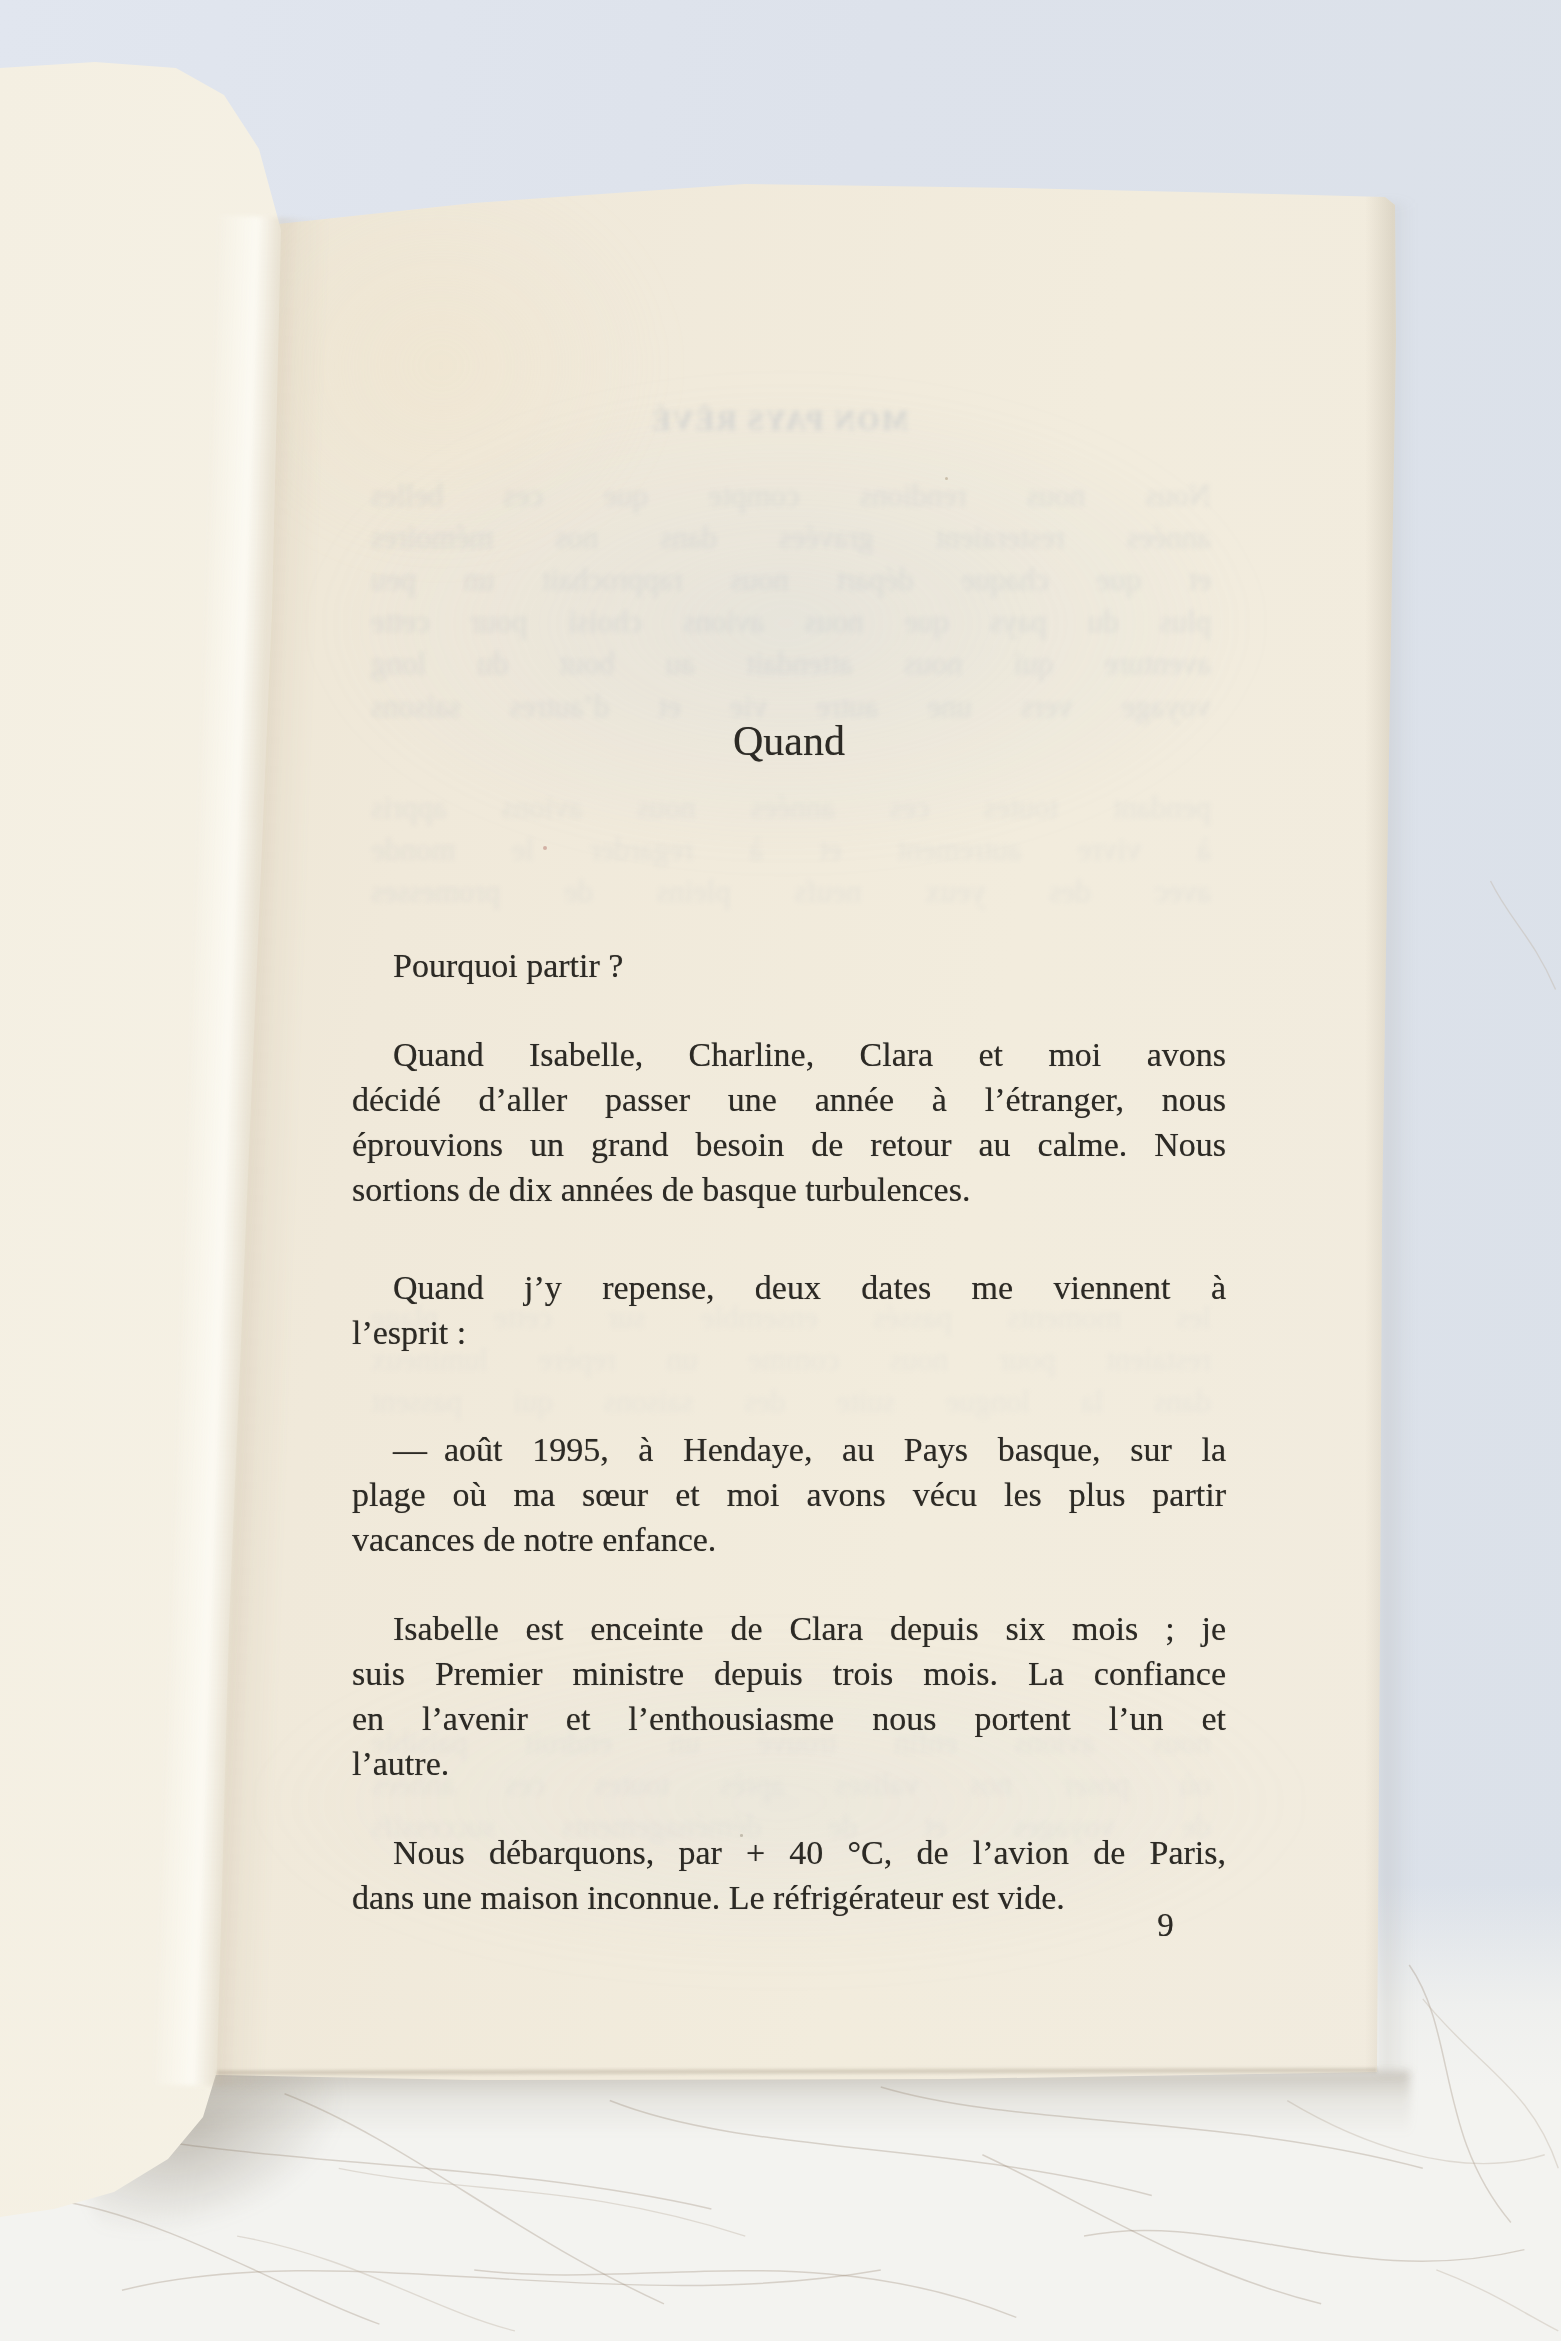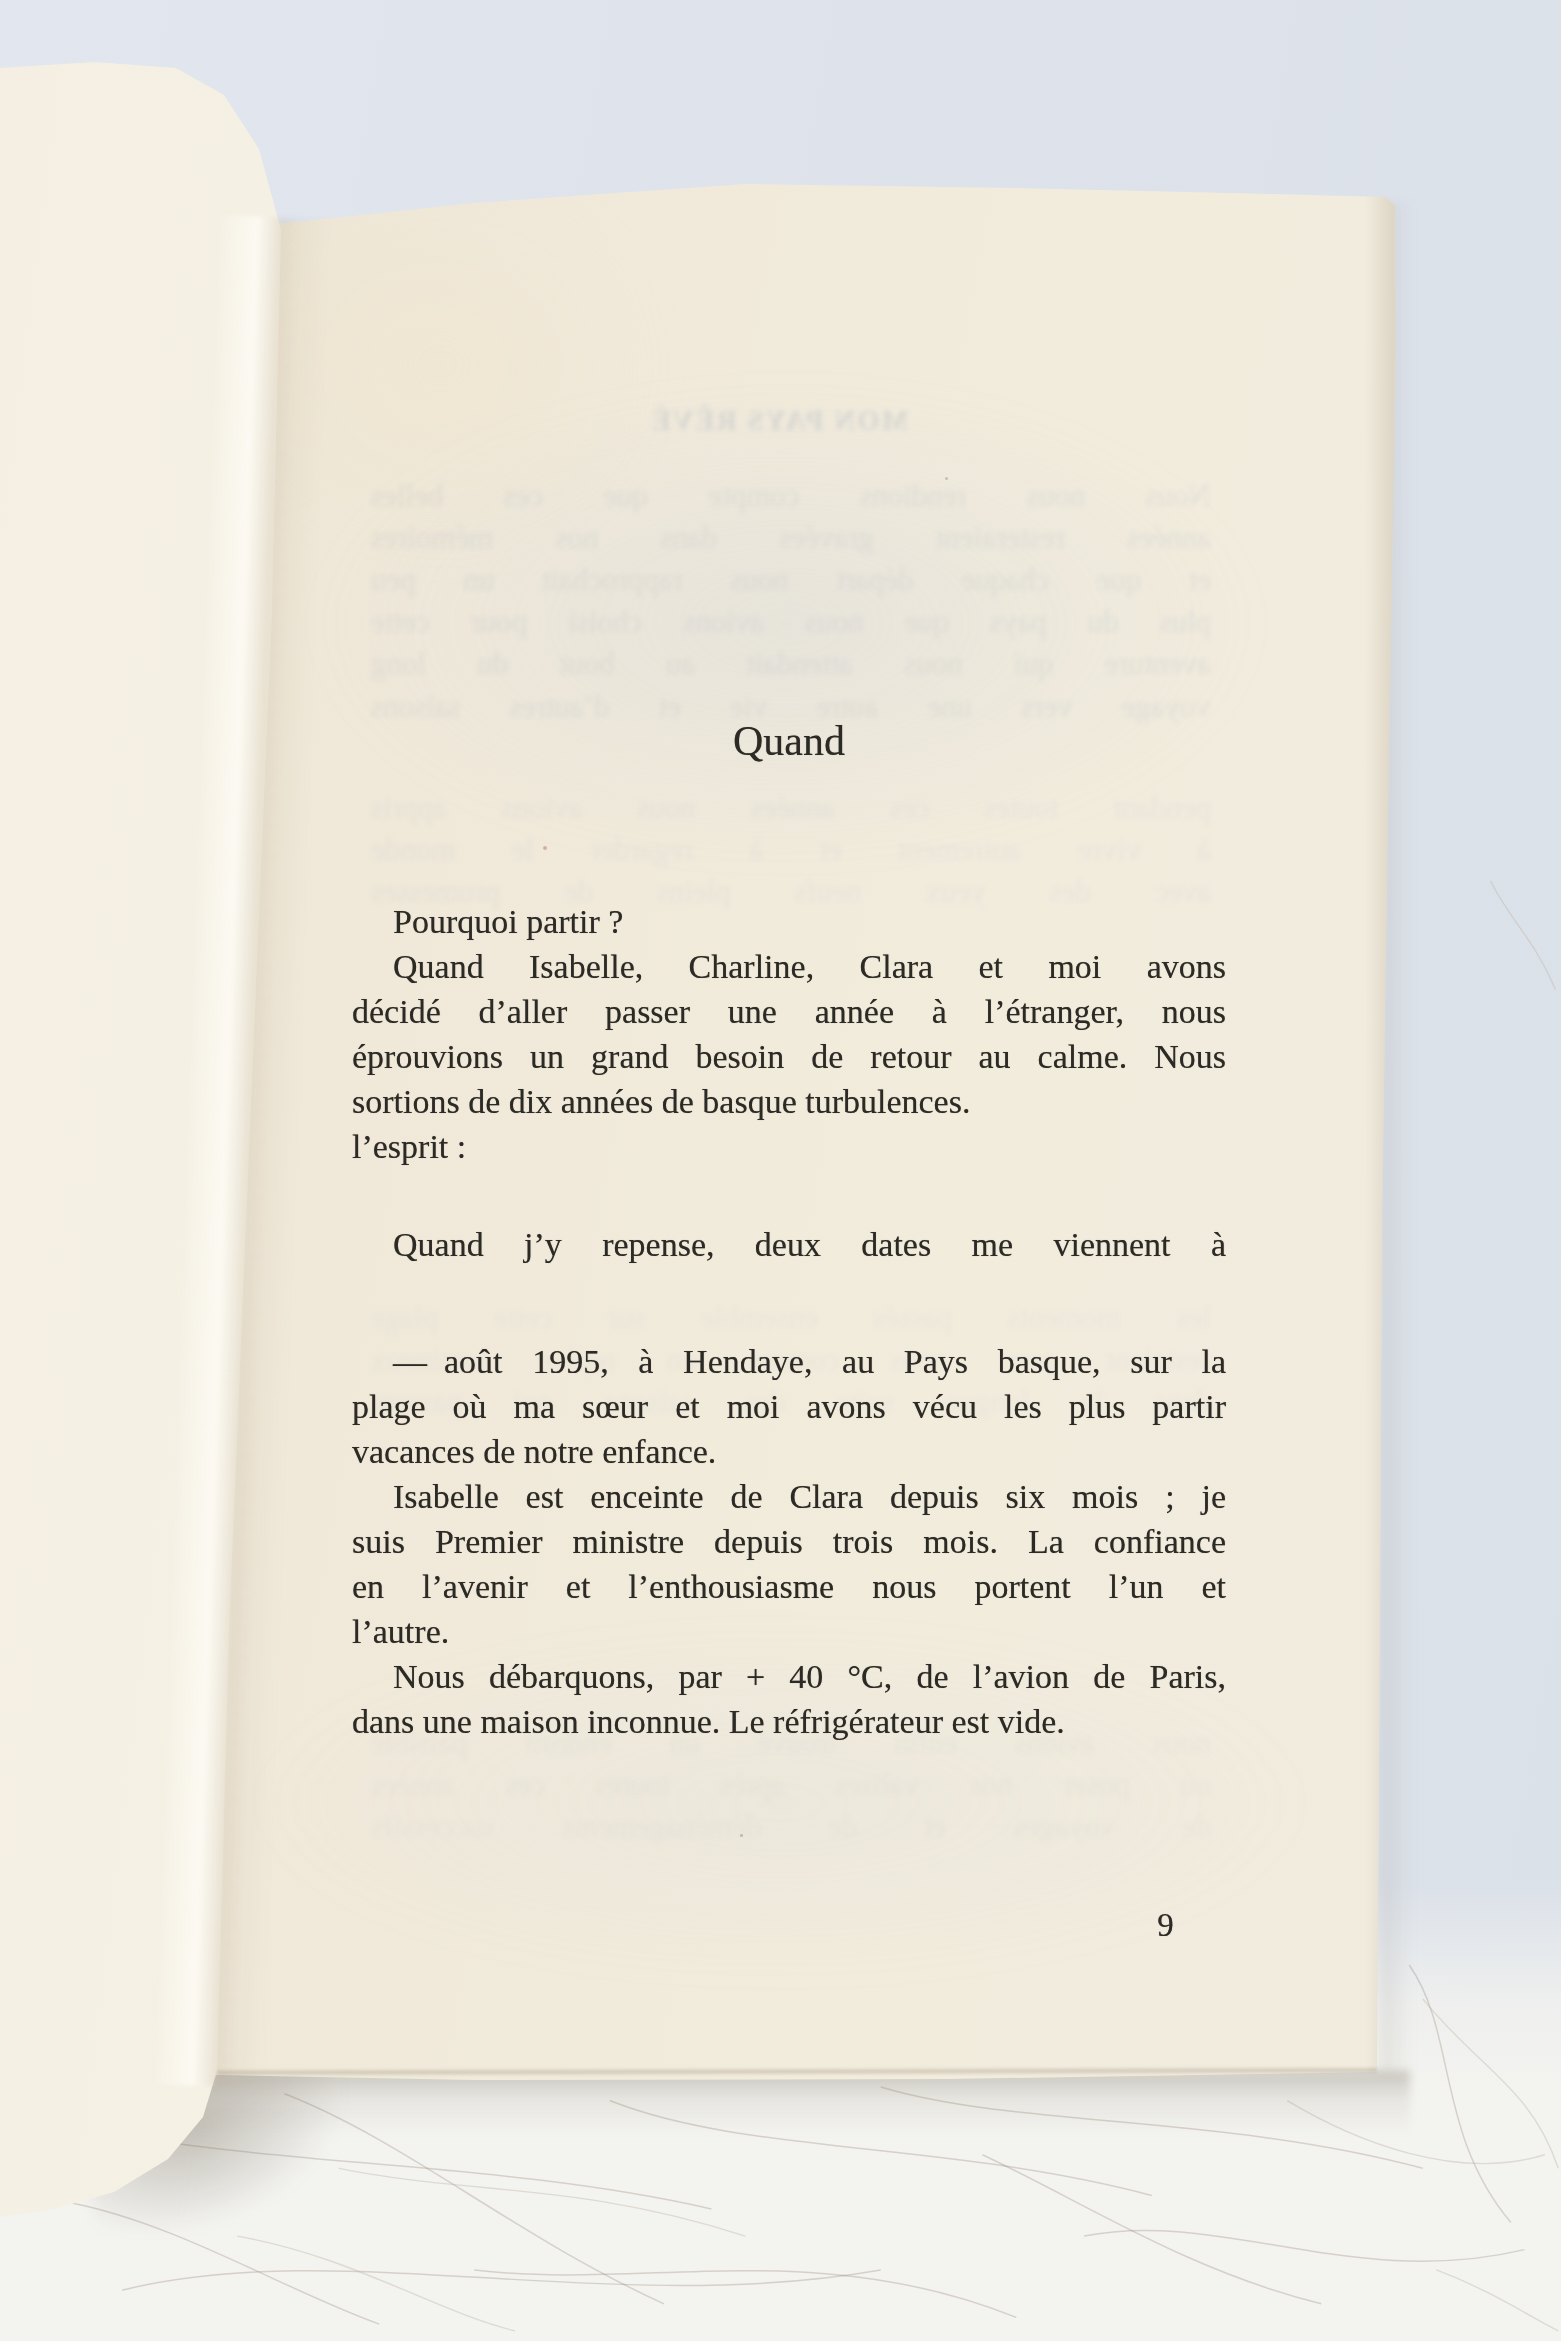--- a/index.html
+++ b/index.html
@@ -54,21 +54,21 @@
     position:absolute;left:352px;top:720px;width:874px;margin:0;
     font-size:42px;font-weight:normal;line-height:1;text-align:center;
     color:#2c2a25;text-shadow:0 0 0.7px rgba(44,42,37,.55);
   }
   .text-block{position:absolute;left:352px;top:899px;width:874px;}
   .line{
     font-size:34px;line-height:45px;height:45px;color:#2c2a25;
     text-shadow:0 0 0.7px rgba(44,42,37,.55);white-space:normal;
   }
   .line.just{text-align:justify;text-align-last:justify;}
-  .line.indent{padding-left:41px;}
+  .line.indent{padding-left:41px;margin-top:44px;}
   .page-number{
     position:absolute;left:1144px;top:1907px;width:43px;text-align:center;
     font-size:33px;color:#2c2a25;text-shadow:0 0 0.7px rgba(44,42,37,.55);
   }
   
   .st{position:absolute;transform:scaleX(-1);color:#93a3b8;filter:blur(2.7px);
       font-family:"Liberation Serif",serif;overflow:hidden;}
   .st-header{text-align:center;letter-spacing:2px;font-weight:bold;}
   .st-line{text-align:justify;text-align-last:justify;white-space:nowrap;}
   .speck{position:absolute;border-radius:50%;}
@@ -163,22 +163,22 @@
       </div>
 
     <h1 class="chapter-title">Quand</h1>
 
     <div class="text-block" id="text-block">
         <div class="line indent">Pourquoi partir ?</div>
         <div class="line indent just" style="">Quand Isabelle, Charline, Clara et moi avons</div>
         <div class="line just">décidé d’aller passer une année à l’étranger, nous</div>
         <div class="line just">éprouvions un grand besoin de retour au calme. Nous</div>
         <div class="line">sortions de dix années de basque turbulences.</div>
+        <div class="line indent just" style="margin-top: 53px;">Quand j’y repense, deux dates me viennent à</div>
         <div class="line">l’esprit :</div>
-        <div class="line indent just" style="margin-top: 53px;">Quand j’y repense, deux dates me viennent à</div>
         <div class="line indent just" style="margin-top: 72px;">— août 1995, à Hendaye, au Pays basque, sur la</div>
         <div class="line just">plage où ma sœur et moi avons vécu les plus partir</div>
         <div class="line">vacances de notre enfance.</div>
         <div class="line indent just">Isabelle est enceinte de Clara depuis six mois ; je</div>
         <div class="line just">suis Premier ministre depuis trois mois. La confiance</div>
         <div class="line just">en l’avenir et l’enthousiasme nous portent l’un et</div>
         <div class="line">l’autre.</div>
         <div class="line indent just">Nous débarquons, par + 40 °C, de l’avion de Paris,</div>
         <div class="line">dans une maison inconnue. Le réfrigérateur est vide.</div>
       </div>

